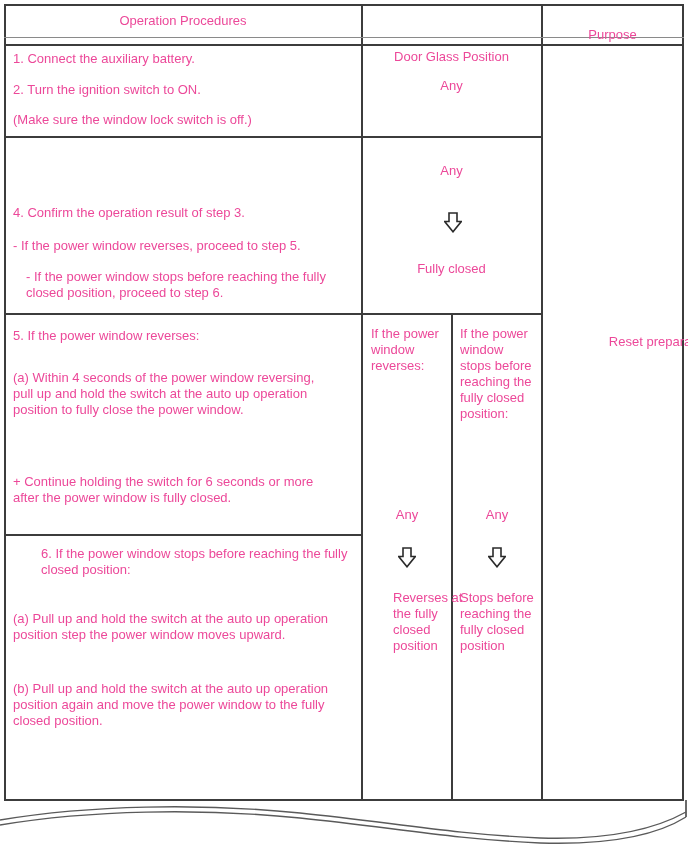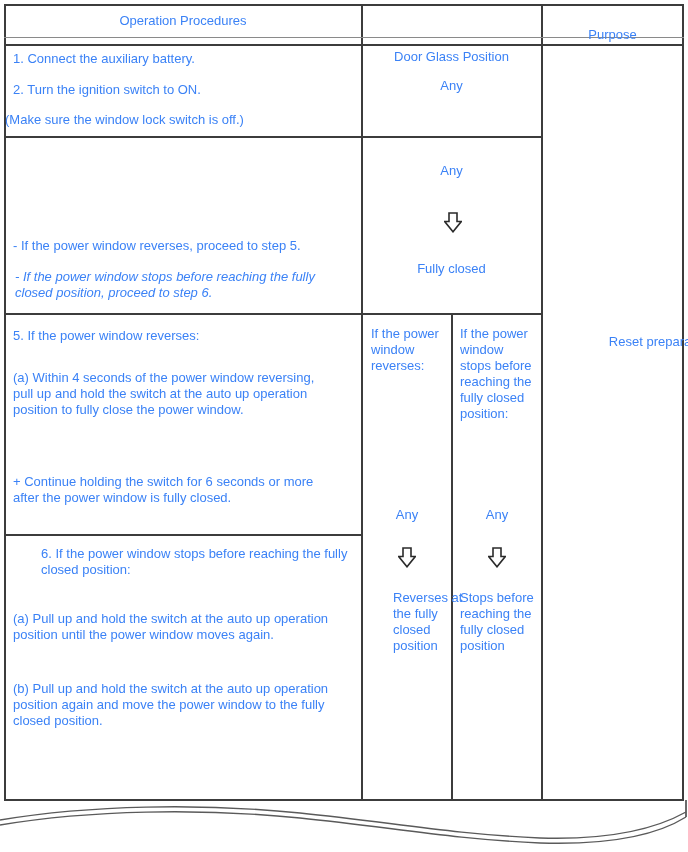--- a/index.html
+++ b/index.html
@@ -2,21 +2,21 @@
 <html><head>
 <meta charset="utf-8">
 <style>
   html,body{margin:0;padding:0;background:#fff;}
   .page{
     position:relative;
     width:688px;height:852px;
     background:#ffffff;
     font-family:"Liberation Sans","DejaVu Sans",sans-serif;
     font-size:13px;line-height:16px;
-    color:#3b82f6;
+    color:#ec4899;
     overflow:hidden;
   }
   .frame{
     position:absolute;left:4px;top:4px;width:680px;height:797px;
     border:2px solid #3c3c3c;box-sizing:border-box;
   }
   .vline,.hline{position:absolute;background:#3c3c3c;}
   .hline.thin{background:#8a8a8a;}
   .txt{position:absolute;white-space:pre-line;}
   .ctr{text-align:center;}
@@ -44,44 +44,45 @@
   <div class="hline" style="left:4px;top:136px;width:539px;height:2px;"></div>
   <div class="hline" style="left:4px;top:313px;width:539px;height:2px;"></div>
   <div class="hline" style="left:4px;top:534px;width:359px;height:2px;"></div>
 
   <div class="txt ctr hdr" style="left:6px;top:13px;width:354px;">Operation Procedures</div>
   <div class="txt ctr hdr" style="left:363px;top:13px;width:177px;margin-top:36px;">Door Glass Position</div>
   <div class="txt ctr hdr" style="left:543px;top:27px;width:139px;">Purpose</div>
 
   <div class="txt" style="left:13px;top:51px;width:340px;">1. Connect the auxiliary battery.</div>
   <div class="txt" style="left:13px;top:82px;width:340px;">2. Turn the ignition switch to ON.</div>
-  <div class="txt" style="left:5px;top:112px;width:340px;">(Make sure the window lock switch is off.)</div>
+  <div class="txt" style="left:13px;top:112px;width:340px;">(Make sure the window lock switch is off.)</div>
   <div class="txt ctr" style="left:363px;top:78px;width:177px;">Any</div>
 
+  <div class="txt" style="left:13px;top:205px;width:340px;">4. Confirm the operation result of step 3.</div>
   <div class="txt" style="left:13px;top:238px;width:340px;">- If the power window reverses, proceed to step 5.</div>
-  <div class="txt" style="left:15px;top:269px;width:340px;font-style:italic;">- If the power window stops before reaching the fully
+  <div class="txt" style="left:26px;top:269px;width:340px;">- If the power window stops before reaching the fully
 closed position, proceed to step 6.</div>
 
   <div class="txt ctr" style="left:363px;top:163px;width:177px;">Any</div>
   <svg class="arrow" style="left:444px;top:212px;" viewBox="0 0 18 21">
     <path d="M5,1 L13,1 L13,9.5 L17.3,9.5 L9,19.8 L0.7,9.5 L5,9.5 Z" fill="#ffffff" stroke="#2b2b2b" stroke-width="1.6" stroke-linejoin="miter"></path>
   </svg>
   <div class="txt ctr" style="left:363px;top:261px;width:177px;">Fully closed</div>
 
   <div class="txt" style="left:13px;top:328px;width:340px;">5. If the power window reverses:</div>
   <div class="txt" style="left:13px;top:370px;width:340px;">(a) Within 4 seconds of the power window reversing,
 pull up and hold the switch at the auto up operation
 position to fully close the power window.</div>
   <div class="txt" style="left:13px;top:474px;width:340px;">+ Continue holding the switch for 6 seconds or more
 after the power window is fully closed.</div>
 
   <div class="txt" style="left:13px;top:546px;width:340px;margin-left:28px;">6. If the power window stops before reaching the fully
 closed position:</div>
   <div class="txt" style="left:13px;top:611px;width:340px;">(a) Pull up and hold the switch at the auto up operation
-position until the power window moves again.</div>
+position step the power window moves upward.</div>
   <div class="txt" style="left:13px;top:681px;width:340px;">(b) Pull up and hold the switch at the auto up operation
 position again and move the power window to the fully
 closed position.</div>
 
   <div class="txt" style="left:371px;top:326px;width:76px;">If the power
 window
 reverses:</div>
   <div class="txt ctr" style="left:363px;top:507px;width:88px;">Any</div>
   <svg class="arrow" style="left:398px;top:547px;" viewBox="0 0 18 21">
     <path d="M5,1 L13,1 L13,9.5 L17.3,9.5 L9,19.8 L0.7,9.5 L5,9.5 Z" fill="#ffffff" stroke="#2b2b2b" stroke-width="1.6" stroke-linejoin="miter"></path>

